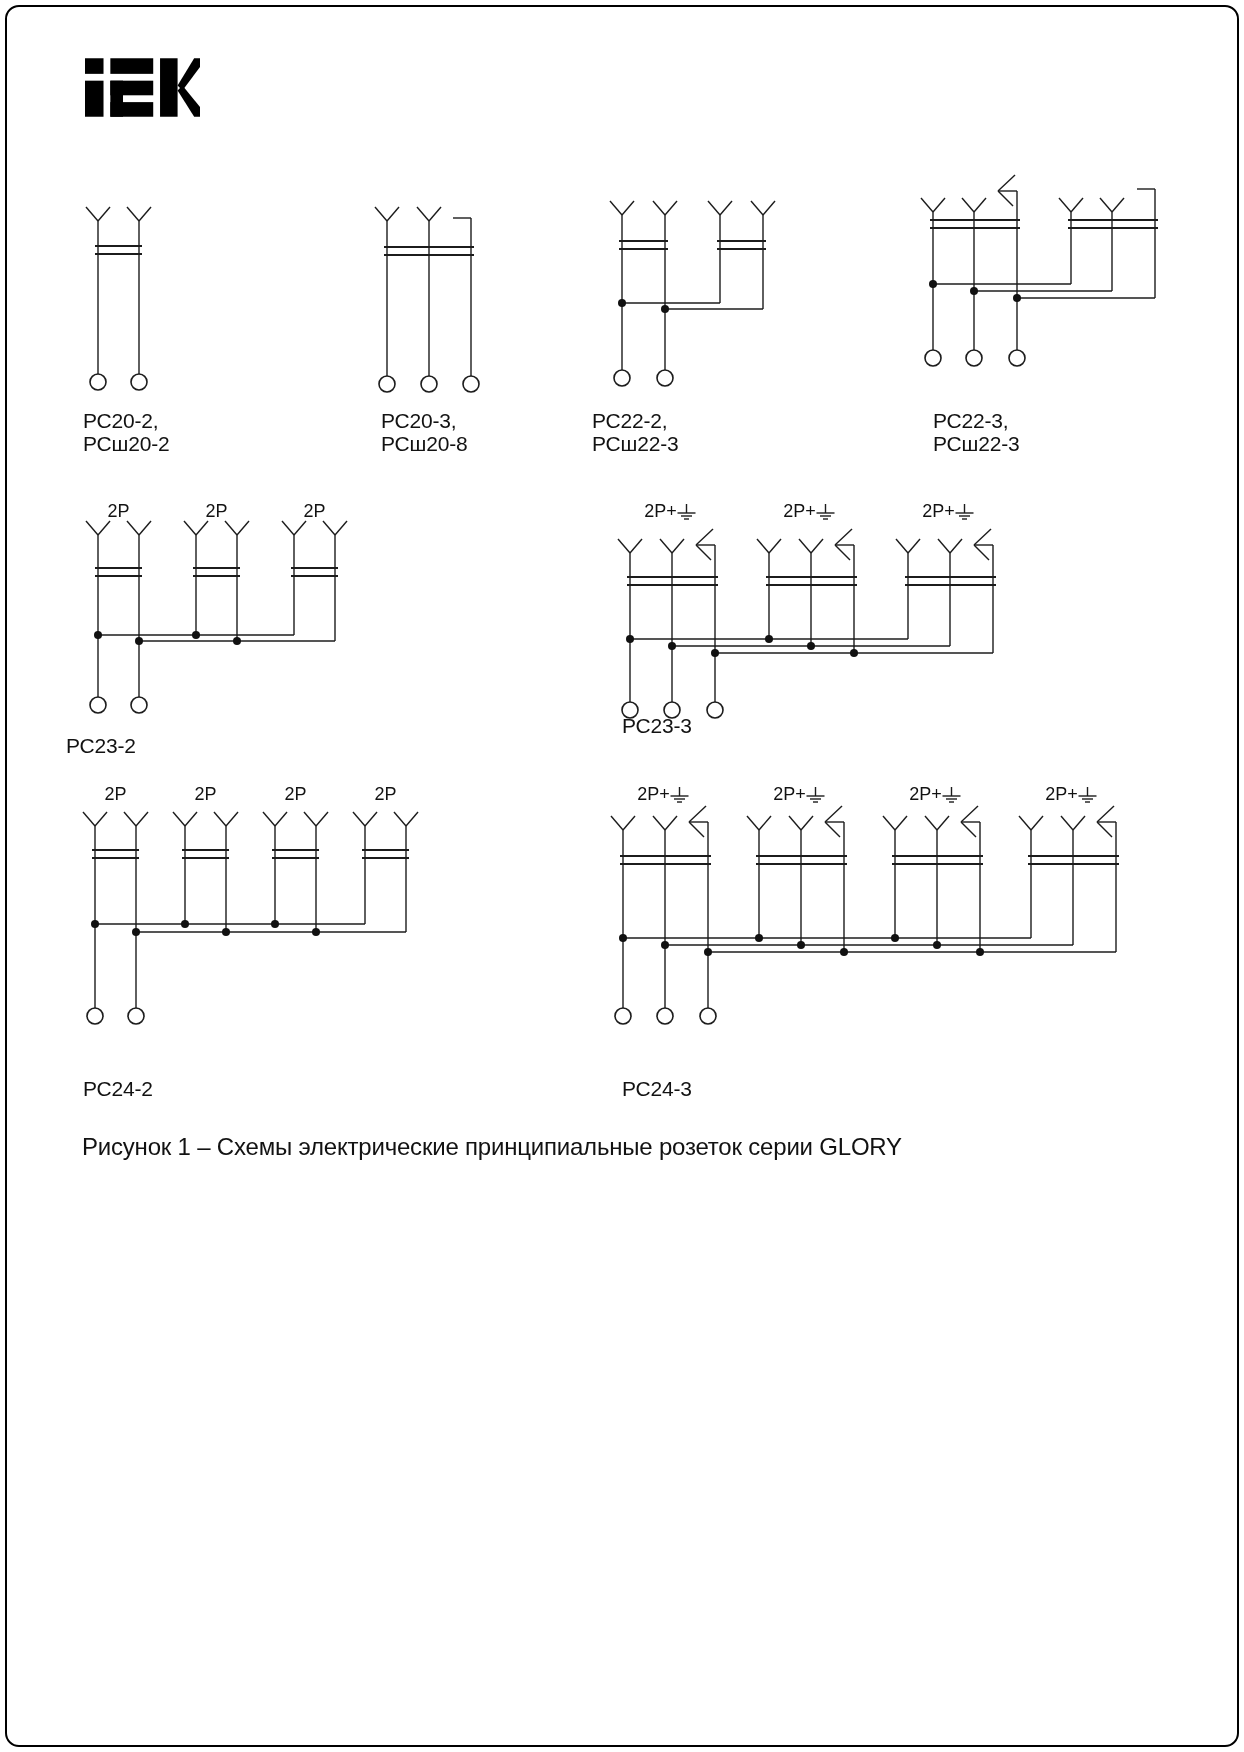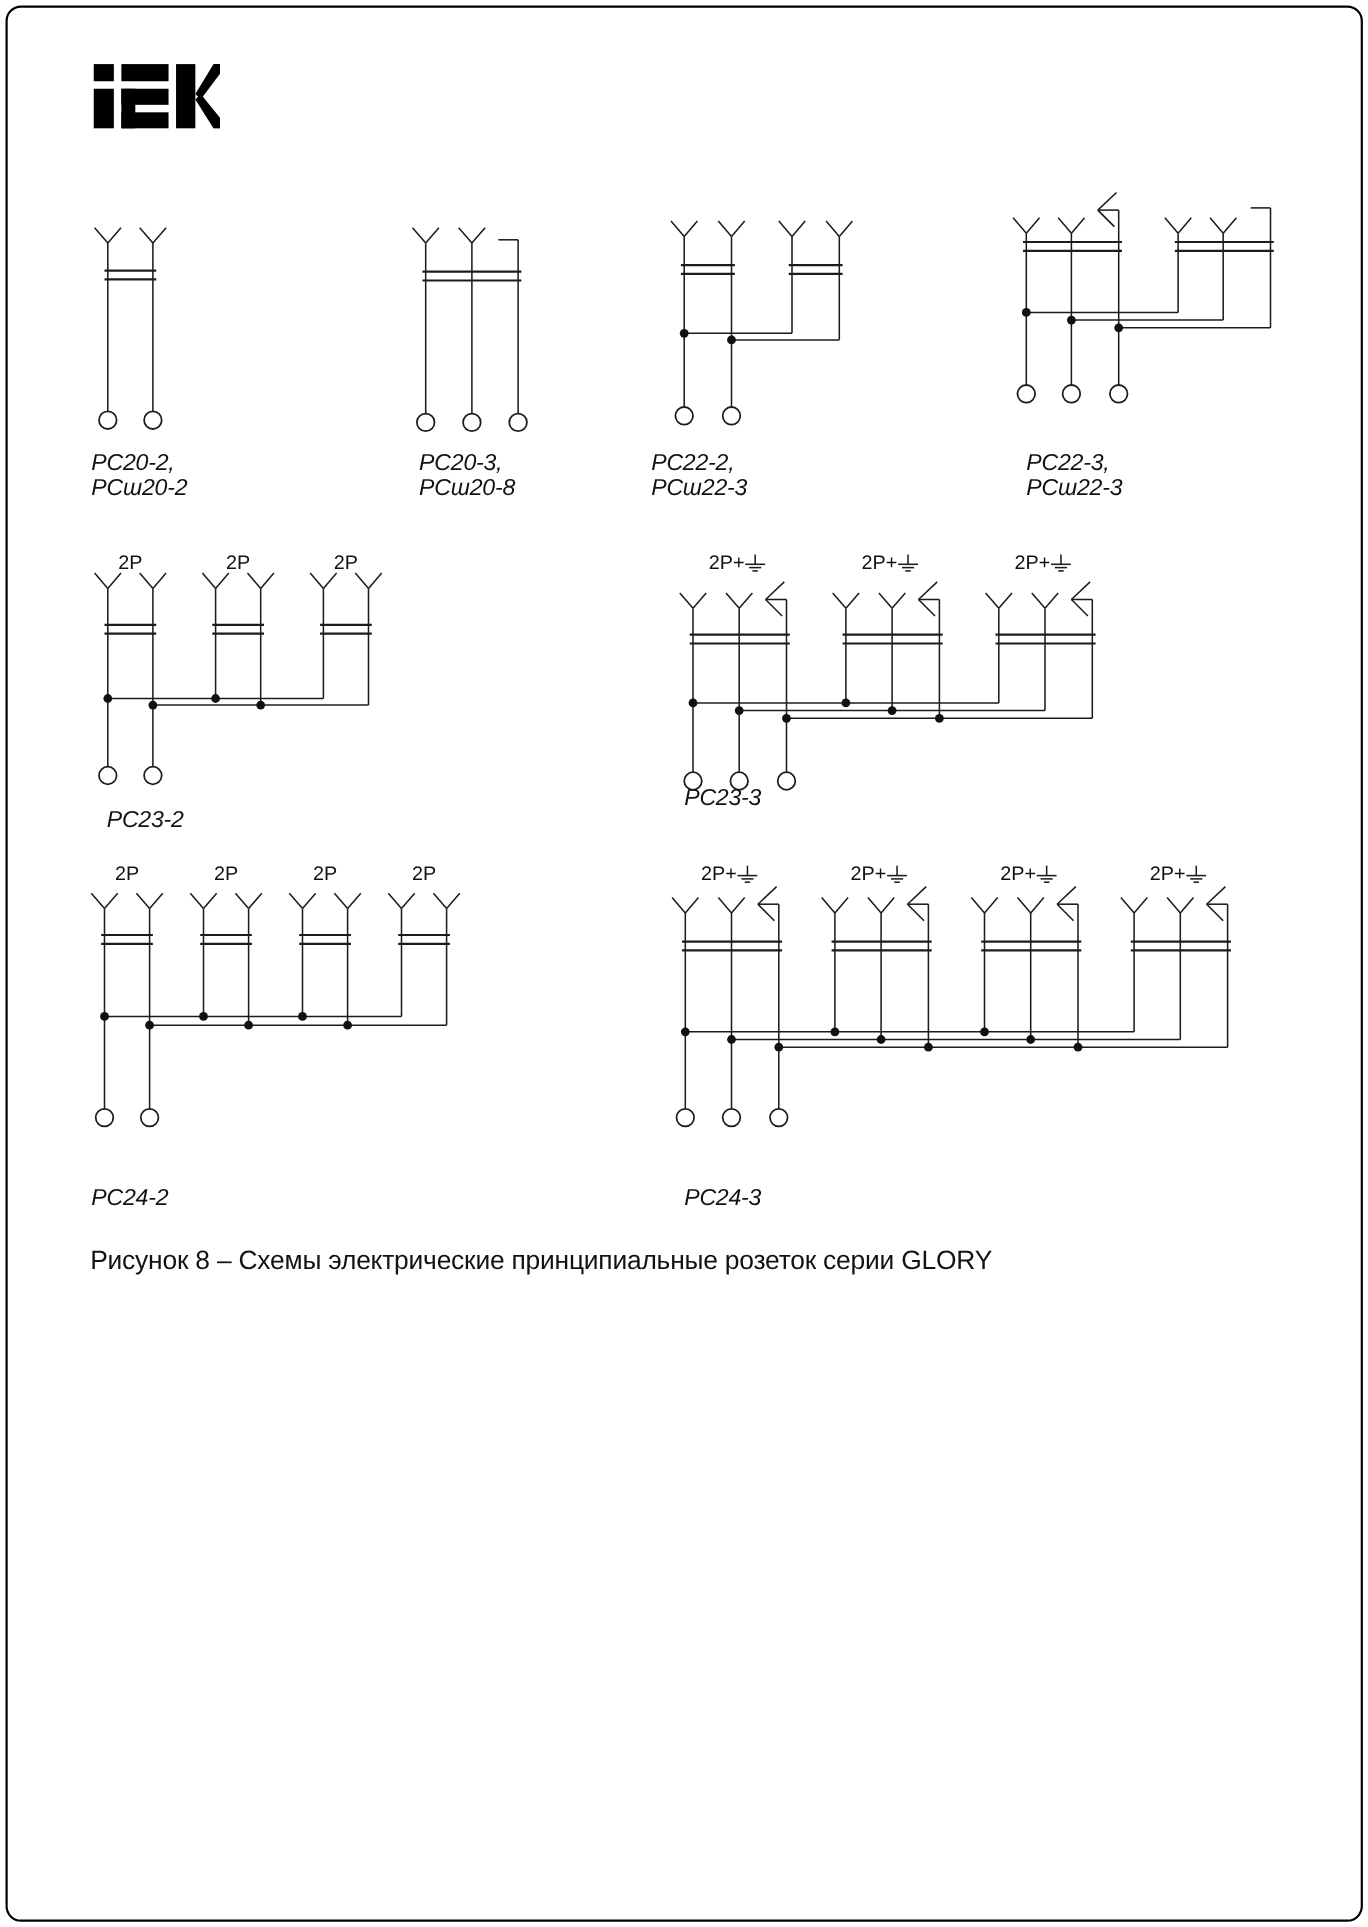--- a/index.html
+++ b/index.html
@@ -1,21 +1,21 @@
 <!DOCTYPE html>
 <html><head>
 <meta charset="utf-8">
 <style>
   html,body{margin:0;padding:0;background:#fff;}
   body{width:1244px;height:1752px;position:relative;font-family:"Liberation Sans",sans-serif;color:#111;}
   .stage{position:absolute;inset:0;width:1244px;height:1752px;background:#ffffff;overflow:hidden;}
   .frame{position:absolute;inset:5px;border:2px solid #000;border-radius:14px;pointer-events:none;}
   .logo{position:absolute;left:85px;top:58px;width:115px;height:59px;}
   #schematics{position:absolute;left:0;top:0;width:1244px;height:1752px;}
-  .dlabel{position:absolute;font-size:21px;line-height:23px;letter-spacing:-0.2px;color:#121212;white-space:nowrap;font-style:italic;}
+  .dlabel{position:absolute;font-size:21px;line-height:23px;letter-spacing:-0.2px;color:#121212;white-space:nowrap;}
   .caption{position:absolute;font-size:24px;letter-spacing:-0.2px;color:#121212;white-space:nowrap;}
   svg text{font-family:"Liberation Sans",sans-serif;}
 </style>
 </head>
 <body>
 
 <div class="stage">
 
   <div class="frame"></div>
 
@@ -474,27 +474,27 @@
     <div>РСш20-8</div>
   </div>
   <div class="dlabel" style="left:592px;top:409px">
     <div>РС22-2,</div>
     <div>РСш22-3</div>
   </div>
   <div class="dlabel" style="left:933px;top:409px">
     <div>РС22-3,</div>
     <div>РСш22-3</div>
   </div>
-  <div class="dlabel" style="left:97px;top:734px">
+  <div class="dlabel" style="left:66px;top:734px">
     <div>РС23-2</div>
   </div>
   <div class="dlabel" style="left:622px;top:714px">
     <div>РС23-3</div>
   </div>
   <div class="dlabel" style="left:83px;top:1077px">
     <div>РС24-2</div>
   </div>
   <div class="dlabel" style="left:622px;top:1077px">
     <div>РС24-3</div>
   </div>
 
-  <div class="caption" style="left:82px;top:1133px">Рисунок 8 – Схемы электрические принципиальные розеток серии GLORY</div>
+  <div class="caption" style="left:82px;top:1133px">Рисунок 1 – Схемы электрические принципиальные розеток серии GLORY</div>
 </div>
 
 </body></html>

